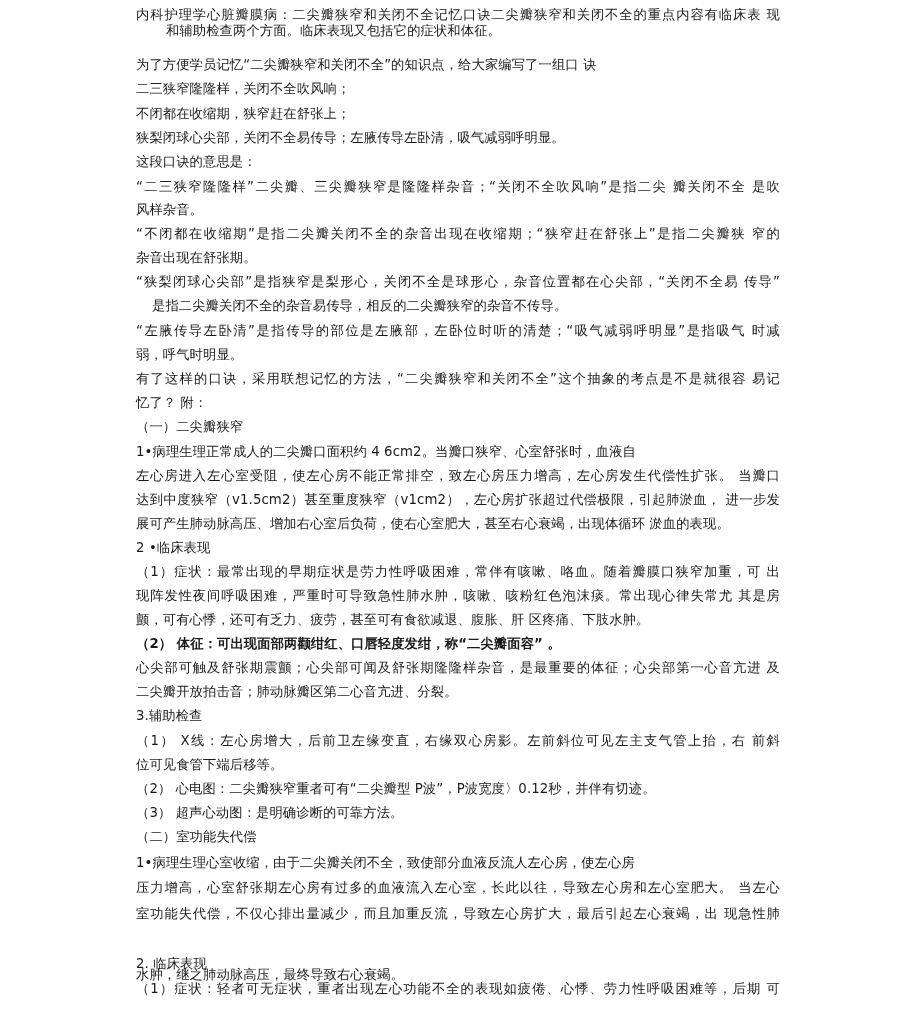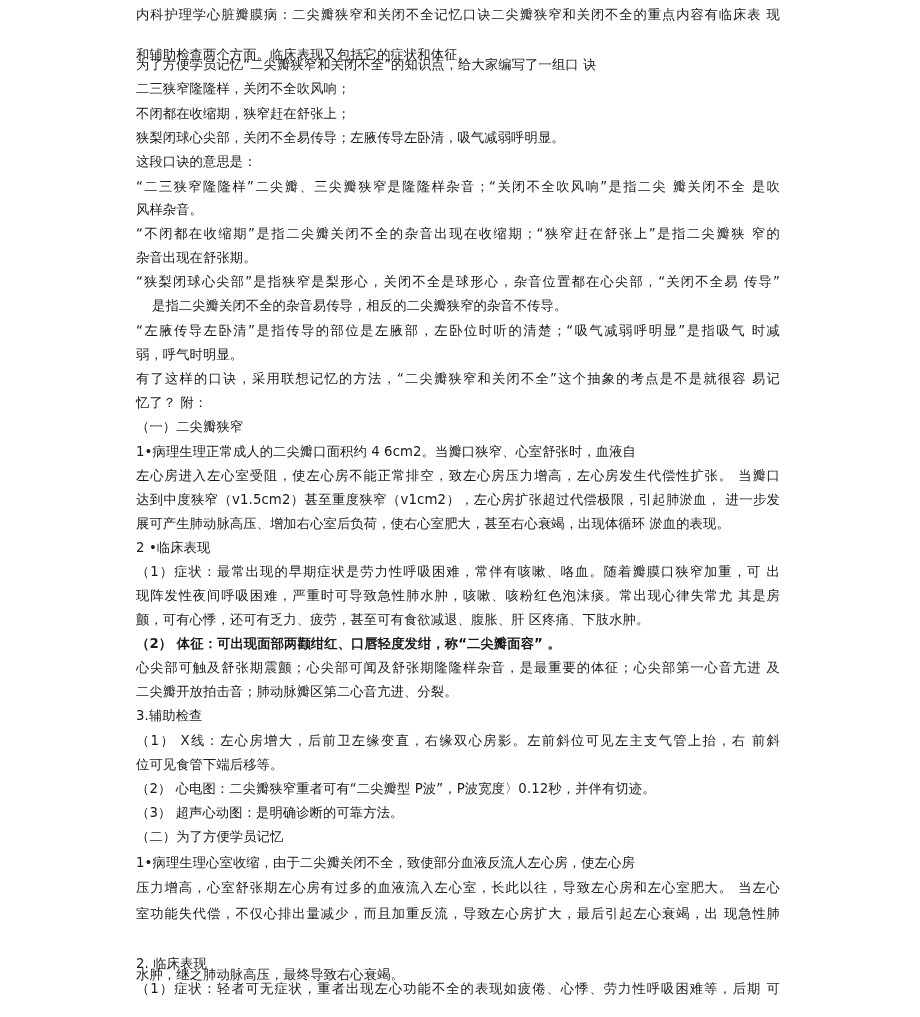--- a/index.html
+++ b/index.html
@@ -8,21 +8,21 @@
     .page { position: absolute; left: 0; top: 0; width: 896px; height: 1017px; }
     .line { position: absolute; left: 136px; width: 644px; font-size: 13.3px; line-height: 18px;
       white-space: nowrap; overflow: visible; letter-spacing: 0.1px; }
     .line.justify { text-align: justify; text-align-last: justify; white-space: normal; height: 18px; overflow: hidden; }
   </style>
 </head>
 <body>
 
 <div class="page" id="page">
     <div class="line justify" style="top: 6px;">内科护理学心脏瓣膜病：二尖瓣狭窄和关闭不全记忆口诀二尖瓣狭窄和关闭不全的重点内容有临床表 现</div>
-    <div class="line" style="top: 46px;">和辅助检查两个方面。临床表现又包括它的症状和体征。</div>
+    <div class="line" style="top: 22px; margin-left: 30px;">和辅助检查两个方面。临床表现又包括它的症状和体征。</div>
     <div class="line" style="top: 56px;">为了方便学员记忆“二尖瓣狭窄和关闭不全”的知识点，给大家编写了一组口 诀</div>
     <div class="line" style="top: 105px;">不闭都在收缩期，狭窄赶在舒张上；</div>
     <div class="line" style="top: 80px;">二三狭窄隆隆样，关闭不全吹风响；</div>
     <div class="line" style="top: 129px;">狭梨闭球心尖部，关闭不全易传导；左腋传导左卧清，吸气减弱呼明显。</div>
     <div class="line" style="top: 153px;">这段口诀的意思是：</div>
     <div class="line justify" style="top: 178px;">“二三狭窄隆隆样”二尖瓣、三尖瓣狭窄是隆隆样杂音；“关闭不全吹风响”是指二尖 瓣关闭不全 是吹</div>
     <div class="line" style="top: 201px;">风样杂音。</div>
     <div class="line justify" style="top: 225px;">“不闭都在收缩期”是指二尖瓣关闭不全的杂音出现在收缩期；“狭窄赶在舒张上”是指二尖瓣狭 窄的</div>
     <div class="line" style="top: 249px;">杂音出现在舒张期。</div>
     <div class="line justify" style="top: 273px;">“狭梨闭球心尖部”是指狭窄是梨形心，关闭不全是球形心，杂音位置都在心尖部，“关闭不全易 传导”</div>
@@ -41,20 +41,20 @@
     <div class="line justify" style="top: 587px;">现阵发性夜间呼吸困难，严重时可导致急性肺水肿，咳嗽、咳粉红色泡沫痰。常出现心律失常尤 其是房</div>
     <div class="line" style="top: 611px;">颤，可有心悸，还可有乏力、疲劳，甚至可有食欲减退、腹胀、肝 区疼痛、下肢水肿。</div>
     <div class="line" style="top: 635px; font-weight: bold;">（2）  体征：可出现面部两颧绀红、口唇轻度发绀，称“二尖瓣面容”        。</div>
     <div class="line justify" style="top: 659px;">心尖部可触及舒张期震颤；心尖部可闻及舒张期隆隆样杂音，是最重要的体征；心尖部第一心音亢进 及</div>
     <div class="line" style="top: 683px;">二尖瓣开放拍击音；肺动脉瓣区第二心音亢进、分裂。</div>
     <div class="line" style="top: 707px;">3.辅助检查</div>
     <div class="line justify" style="top: 732px;">（1）    X线：左心房增大，后前卫左缘变直，右缘双心房影。左前斜位可见左主支气管上抬，右 前斜</div>
     <div class="line" style="top: 756px;">位可见食管下端后移等。</div>
     <div class="line" style="top: 780px;">（2）  心电图：二尖瓣狭窄重者可有“二尖瓣型    P波”，P波宽度〉0.12秒，并伴有切迹。</div>
     <div class="line" style="top: 804px;">（3）  超声心动图：是明确诊断的可靠方法。</div>
-    <div class="line" style="top: 828px;">（二）为了方便学员记忆</div>
+    <div class="line" style="top: 828px;">（二）室功能失代偿</div>
     <div class="line" style="top: 854px;">1•病理生理心室收缩，由于二尖瓣关闭不全，致使部分血液反流人左心房，使左心房</div>
     <div class="line justify" style="top: 879px;">压力增高，心室舒张期左心房有过多的血液流入左心室，长此以往，导致左心房和左心室肥大。 当左心</div>
     <div class="line justify" style="top: 905px;">室功能失代偿，不仅心排出量减少，而且加重反流，导致左心房扩大，最后引起左心衰竭，出 现急性肺</div>
     <div class="line" style="top: 966px;">水肿，继之肺动脉高压，最终导致右心衰竭。</div>
     <div class="line" style="top: 955px;">2.  临床表现</div>
     <div class="line justify" style="top: 980px;">（1）症状：轻者可无症状，重者出现左心功能不全的表现如疲倦、心悸、劳力性呼吸困难等，后期 可</div>
   </div>
 
 </body></html>

